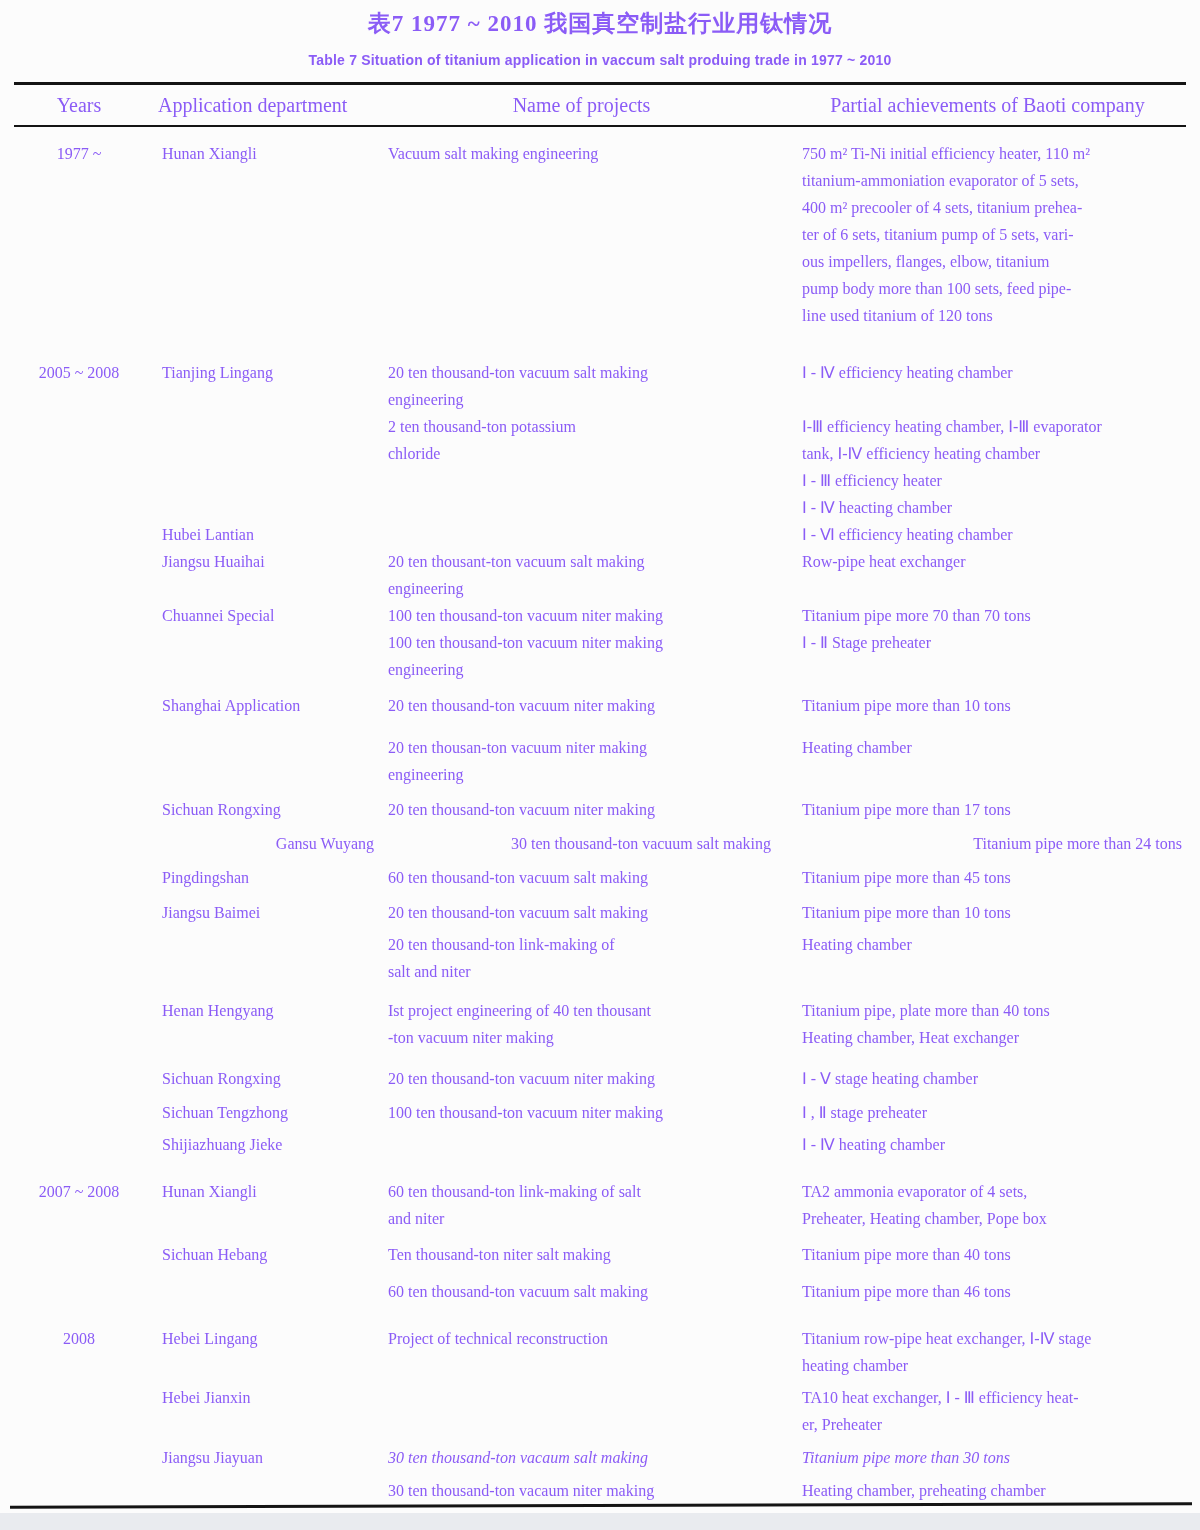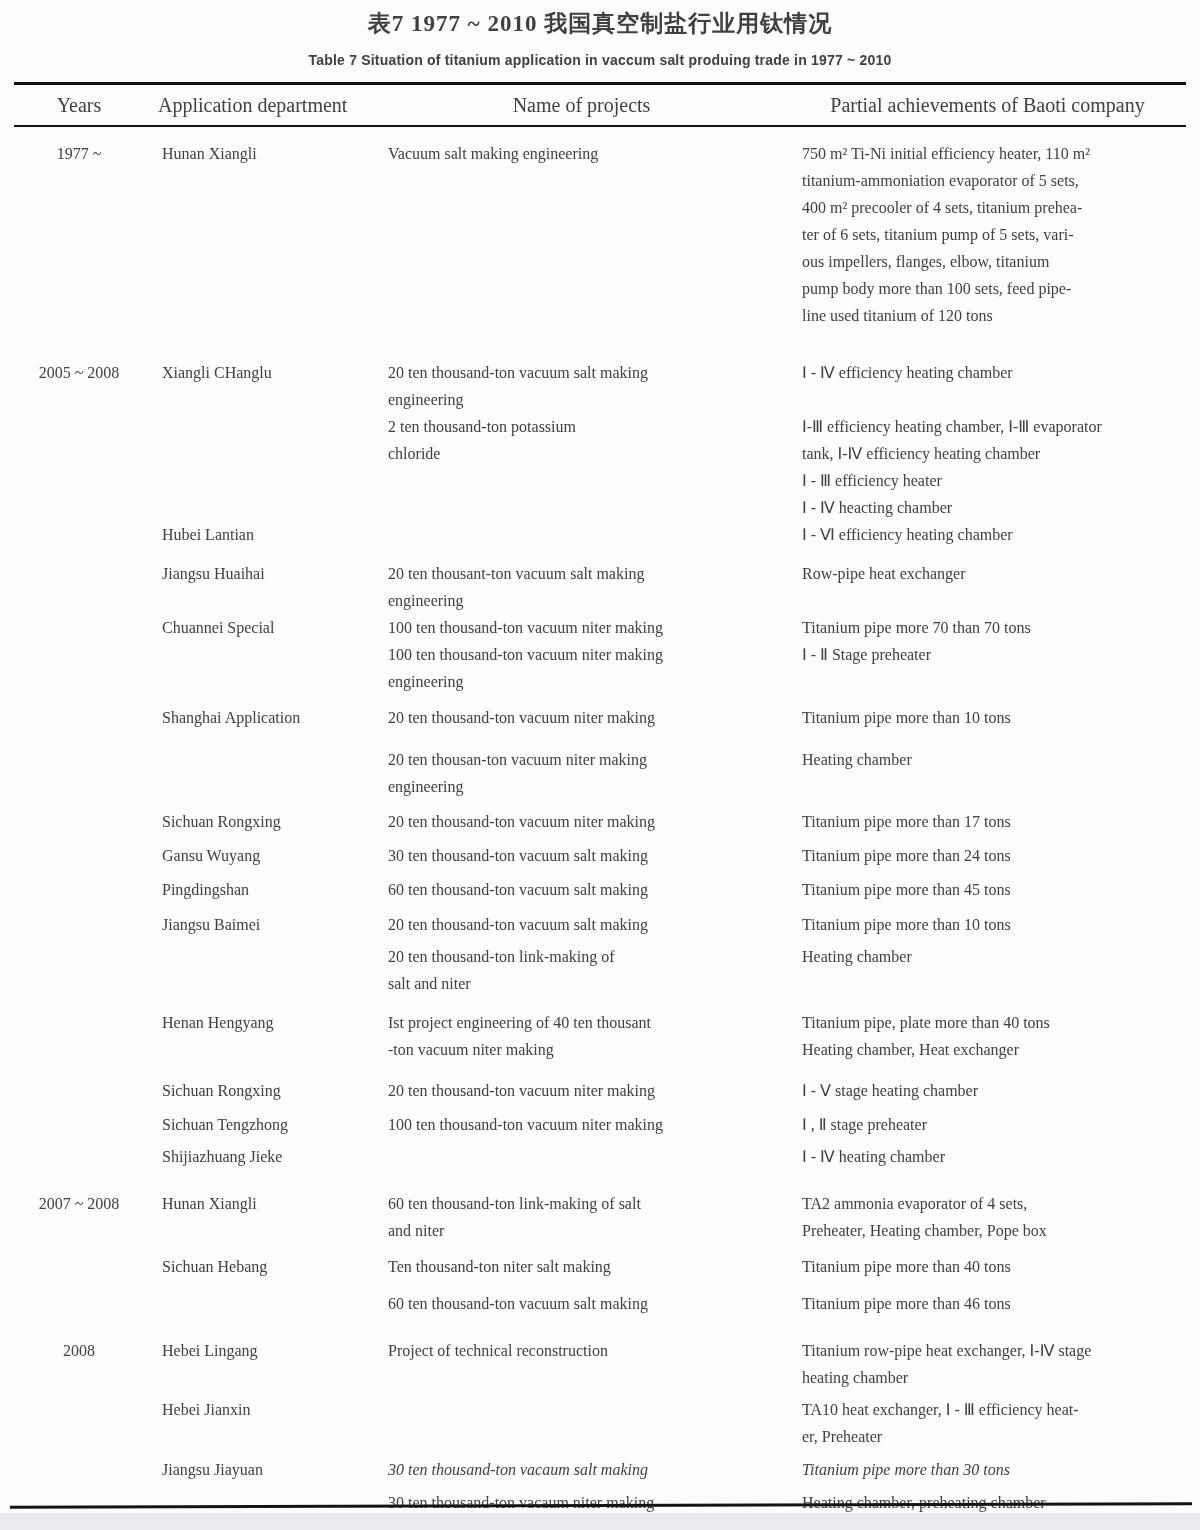--- a/index.html
+++ b/index.html
@@ -1,20 +1,20 @@
 <!DOCTYPE html>
 <html><head>
 <meta charset="utf-8">
 <style>
   html,body{margin:0;padding:0;background:#fff;}
   .page{
     position:relative;
     width:1200px;height:1530px;
     background:#fcfcfc;
-    color:#404040;
+    color:#8b5cf6;
     font-family:"Liberation Serif", serif;
     overflow:hidden;
   }
   .title-zh{
     padding-top:8px;
     text-align:center;
     font-size:23px;
     font-weight:700;
     letter-spacing:1px;
   }
@@ -95,36 +95,36 @@
           <div class="c ach">750 m² Ti-Ni initial efficiency heater, 110 m²
 titanium-ammoniation evaporator of 5 sets,
 400 m² precooler of 4 sets, titanium prehea-
 ter of 6 sets, titanium pump of 5 sets, vari-
 ous impellers, flanges, elbow, titanium
 pump body more than 100 sets, feed pipe-
 line used titanium of 120 tons</div>
         </div>
         <div class="row" style="margin-bottom: 0px;">
           <div class="c years">2005 ~ 2008</div>
-          <div class="c dept">Xiangli CHanglu</div>
+          <div class="c dept">Tianjing Lingang</div>
           <div class="c proj">20 ten thousand-ton vacuum salt making
 engineering</div>
           <div class="c ach">Ⅰ - Ⅳ efficiency heating chamber</div>
         </div>
         <div class="row" style="margin-bottom: 0px;">
           <div class="c years"></div>
           <div class="c dept"></div>
           <div class="c proj">2 ten thousand-ton potassium
 chloride</div>
           <div class="c ach">Ⅰ-Ⅲ efficiency heating chamber, Ⅰ-Ⅲ evaporator
 tank, Ⅰ-Ⅳ efficiency heating chamber
 Ⅰ - Ⅲ efficiency heater
 Ⅰ - Ⅳ heacting chamber</div>
         </div>
-        <div class="row" style="margin-bottom: 12px;">
+        <div class="row" style="margin-bottom: 0px;">
           <div class="c years"></div>
           <div class="c dept">Hubei Lantian</div>
           <div class="c proj"></div>
           <div class="c ach">Ⅰ - Ⅵ efficiency heating chamber</div>
         </div>
         <div class="row" style="margin-bottom: 0px;">
           <div class="c years"></div>
           <div class="c dept">Jiangsu Huaihai</div>
           <div class="c proj">20 ten thousant-ton vacuum salt making
 engineering</div>
@@ -155,21 +155,21 @@
           <div class="c proj">20 ten thousan-ton vacuum niter making
 engineering</div>
           <div class="c ach">Heating chamber</div>
         </div>
         <div class="row" style="margin-bottom: 7px;">
           <div class="c years"></div>
           <div class="c dept">Sichuan Rongxing</div>
           <div class="c proj">20 ten thousand-ton vacuum niter making</div>
           <div class="c ach">Titanium pipe more than 17 tons</div>
         </div>
-        <div class="row" style="margin-bottom: 7px;">
+        <div class="row" style="margin-bottom: 7px; text-align: right;">
           <div class="c years"></div>
           <div class="c dept">Gansu Wuyang</div>
           <div class="c proj">30 ten thousand-ton vacuum salt making</div>
           <div class="c ach">Titanium pipe more than 24 tons</div>
         </div>
         <div class="row" style="margin-bottom: 8px;">
           <div class="c years"></div>
           <div class="c dept">Pingdingshan</div>
           <div class="c proj">60 ten thousand-ton vacuum salt making</div>
           <div class="c ach">Titanium pipe more than 45 tons</div>

